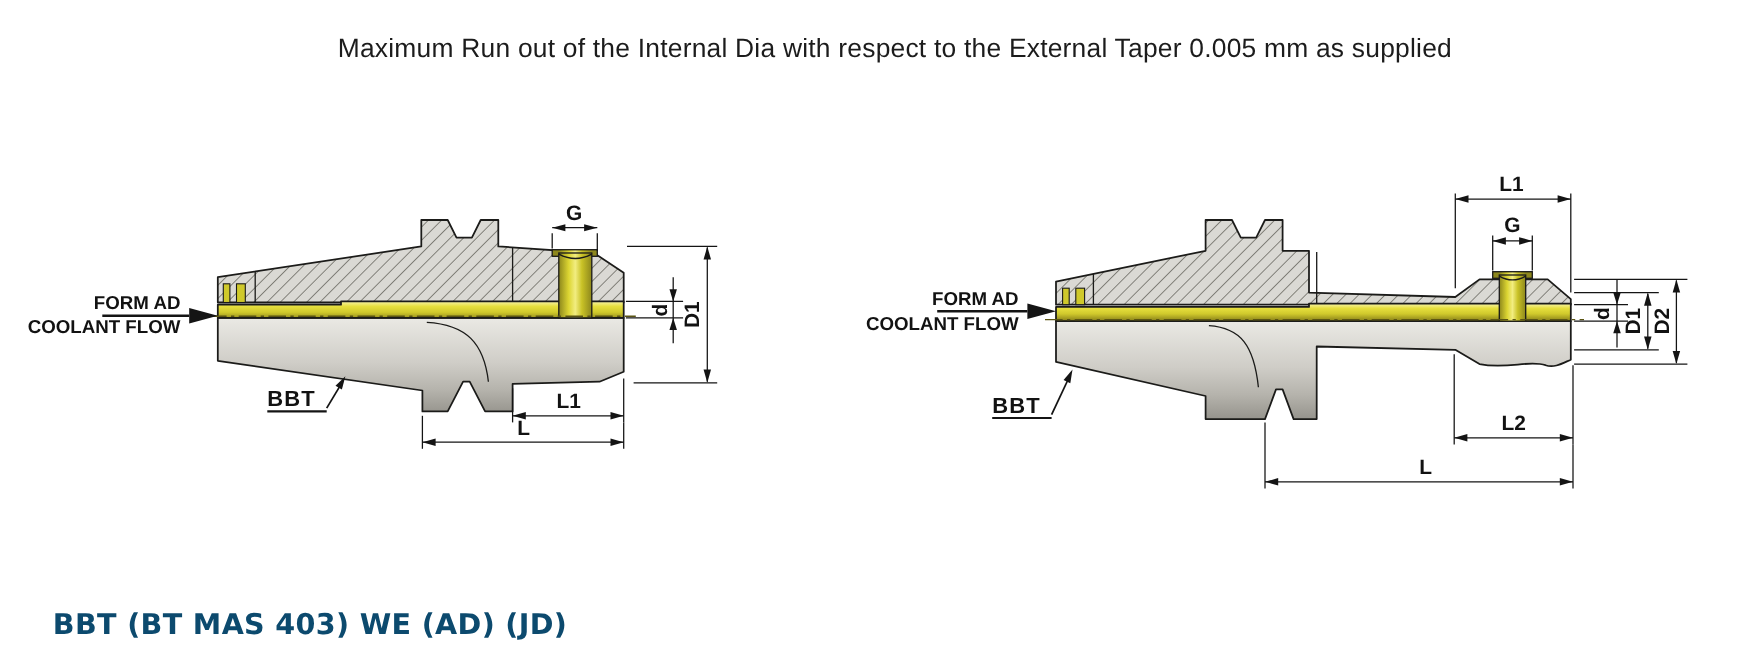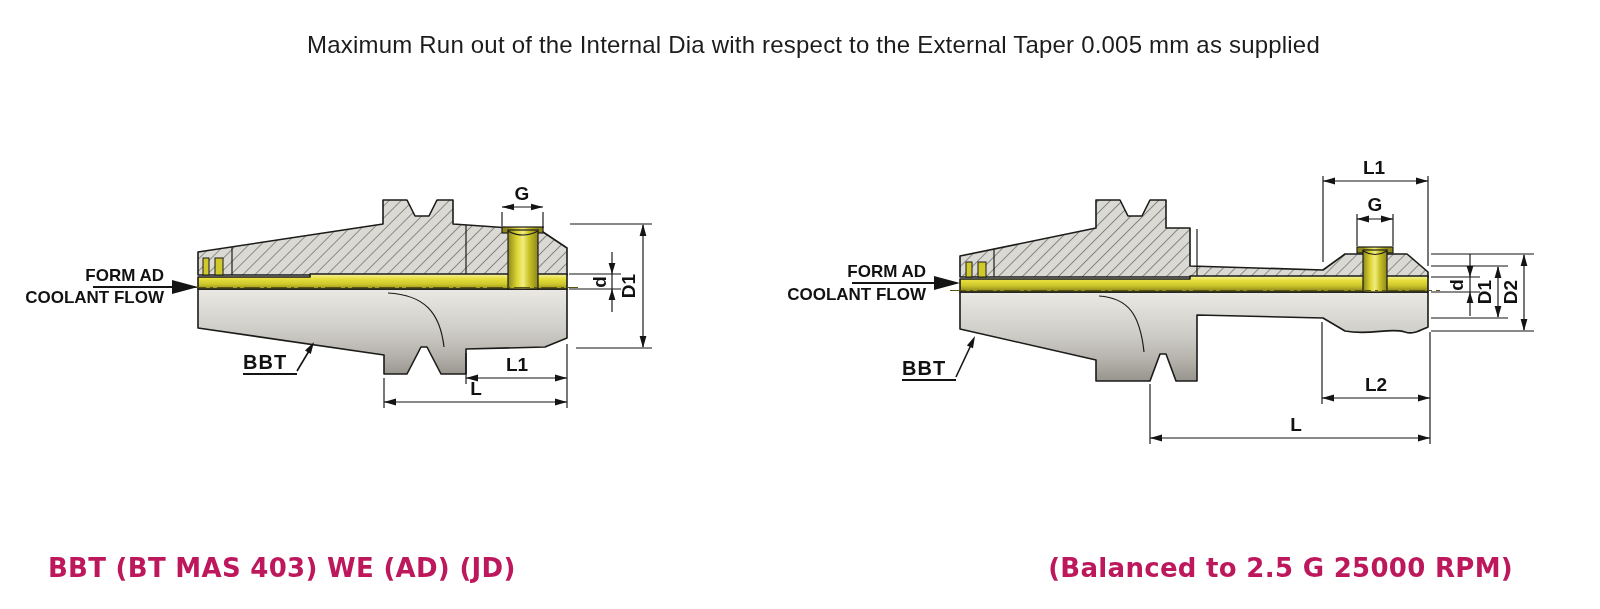--- a/index.html
+++ b/index.html
@@ -1,21 +1,21 @@
 <!DOCTYPE html>
 <html><head>
 <meta charset="utf-8">
 <style>
   html,body{margin:0;padding:0;background:#ffffff;}
   .canvas{position:relative;width:1600px;height:609px;background:#ffffff;overflow:hidden;
           font-family:"Liberation Sans",sans-serif;}
   .page-title{position:absolute;left:0;top:31px;width:1555px;text-align:center;
               font-size:24px;color:#1c1c1c;letter-spacing:.2px;padding-left:36px;}
   .caption{position:absolute;top:553px;font-family:"DejaVu Sans",sans-serif;
-           font-weight:bold;font-size:26px;color:#be185d;letter-spacing:.3px;}
+           font-weight:bold;font-size:26px;color:#0c4a6e;letter-spacing:.3px;}
   .caption-left{left:48px;}
   .caption-right{right:87px;}
   svg{position:absolute;left:0;top:0;}
   svg text{font-family:"Liberation Sans",sans-serif;fill:#121212;}
   .dimlbl{font-size:19px;font-weight:bold;}
   .formlbl{font-size:17px;font-weight:bold;}
   .bbtlbl{font-size:20px;font-weight:bold;letter-spacing:1px;}
   .outline{stroke:#1b1b19;stroke-width:1.6;stroke-linejoin:round;stroke-linecap:round;}
   .iline{stroke:#1b1b19;stroke-width:1.2;fill:none;}
   .dim line, .dim path{stroke:#141414;stroke-width:1.15;fill:none;}
@@ -248,14 +248,13 @@
       <g>
         <text class="bbtlbl" x="902" y="375">BBT</text>
         <line x1="902" y1="380" x2="956" y2="380" stroke="#141414" stroke-width="2"></line>
         <line class="lead" x1="956" y1="377" x2="971" y2="345"></line>
         <polygon points="975,336 973,348.3 966.9,345.5" fill="#141414"></polygon>
       </g>
     </g>
   </svg>
 
   <div class="caption caption-left">BBT (BT MAS 403) WE (AD) (JD)</div>
-  <div class="caption caption-right">(Balanced to 2.5 G 25000 RPM)</div>
 </div>
 
 </body></html>

